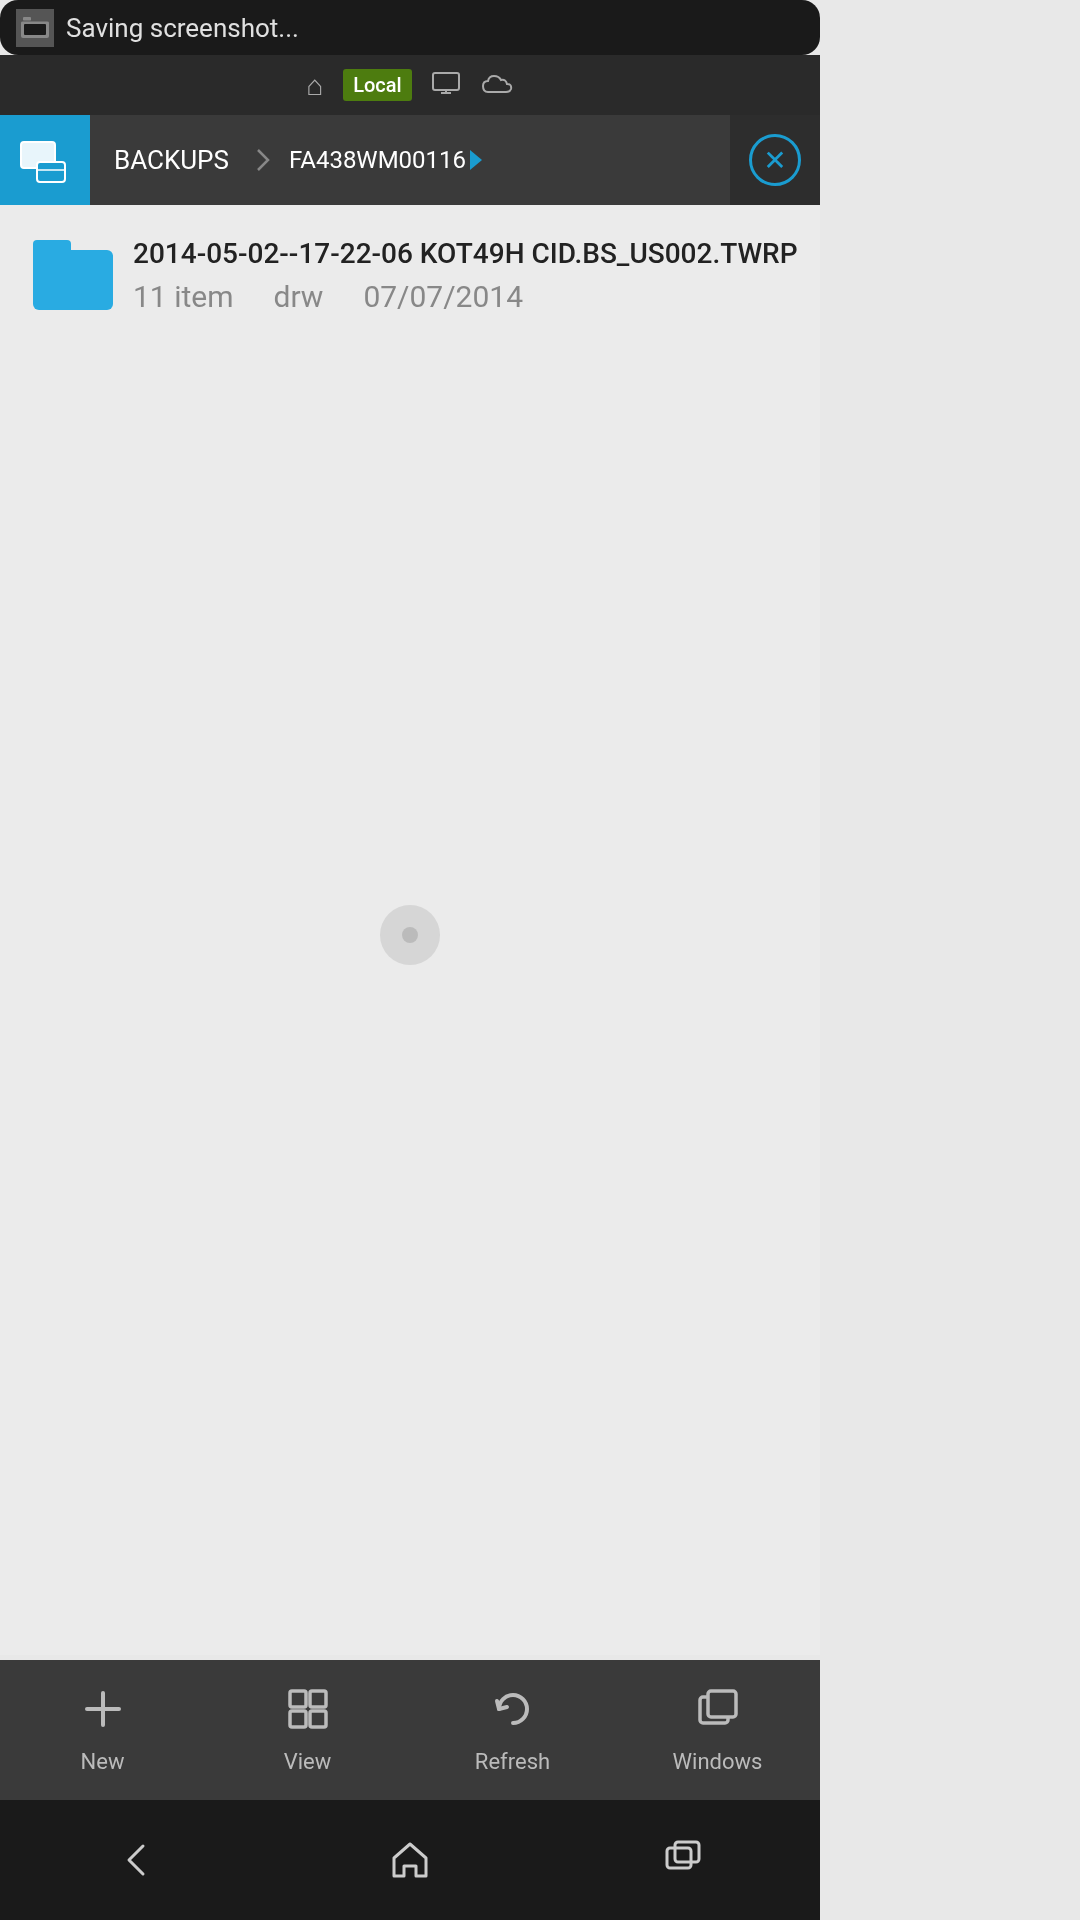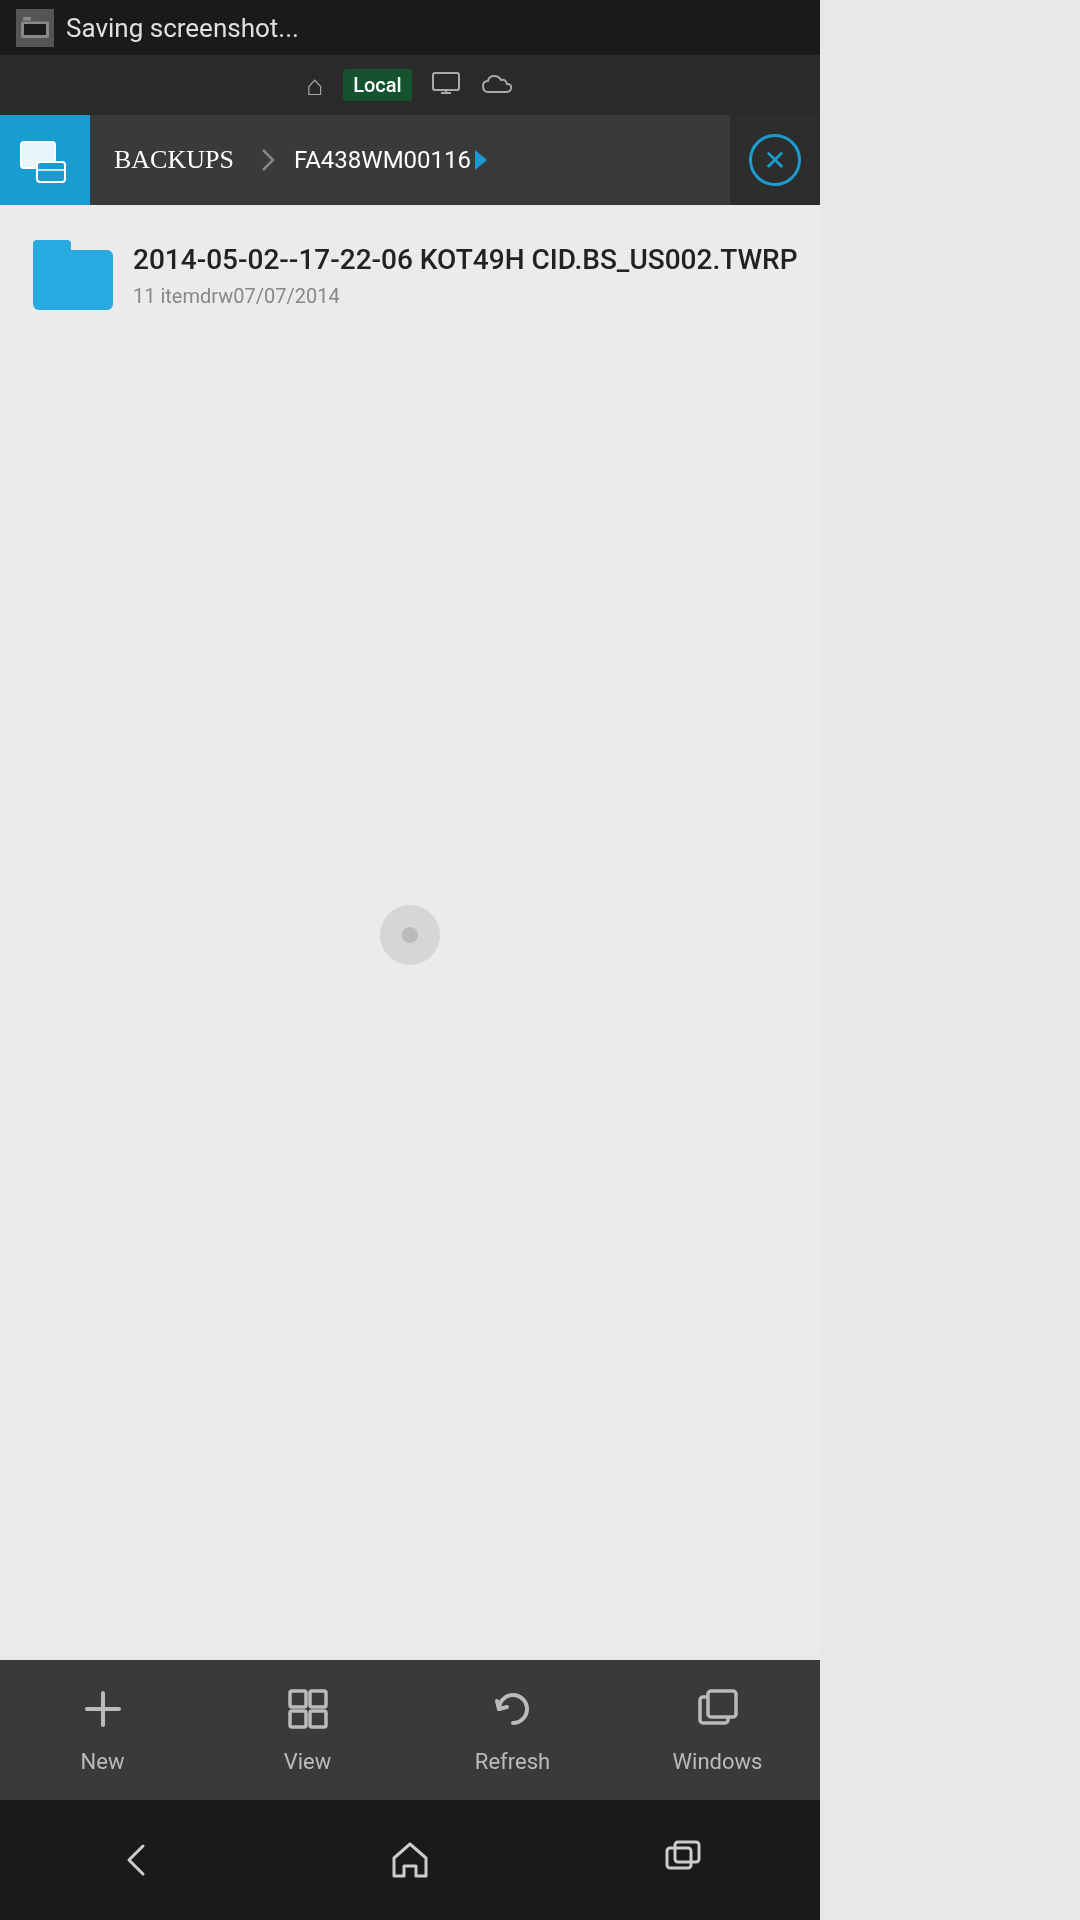--- a/index.html
+++ b/index.html
@@ -13,20 +13,21 @@
     }
 
     
     .status-bar {
       background: #1a1a1a;
       height: 55px;
       display: flex;
       align-items: center;
       padding: 0 16px;
       gap: 12px;
+      border-radius: 18px;
     }
     .status-bar-icon {
       width: 38px;
       height: 38px;
       background: #555;
       display: flex;
       align-items: center;
       justify-content: center;
     }
     .status-title {
@@ -37,21 +38,21 @@
 
     
     .nav-bar {
       background: #2a2a2a;
       height: 60px;
       display: flex;
       align-items: center;
       justify-content: center;
       gap: 20px;
     }
-    .nav-icon-local { background: #14532d; color: #fff; padding: 4px 10px; border-radius: 3px; font-size: 20px; font-weight: 500; text-align: right; }
+    .nav-icon-local { background: #4d7c0f; color: #fff; padding: 4px 10px; border-radius: 3px; font-size: 20px; font-weight: 500; text-align: right; }
 
     
     .breadcrumb-bar {
       background: #2d2d2d;
       height: 90px;
       display: flex;
       align-items: center;
       padding: 0 0 0 0;
     }
     .breadcrumb-globe {
@@ -71,21 +72,20 @@
       background: #3a3a3a;
     }
     .breadcrumb-label {
       color: #fff;
       font-size: 26px;
       font-weight: 400;
       padding: 0 24px;
       height: 100%;
       display: flex;
       align-items: center;
-      font-family: Liberation Serif, serif;
     }
     .breadcrumb-sub {
       color: #fff;
       font-size: 24px;
       padding: 0 16px;
       display: flex;
       align-items: center;
     }
     .breadcrumb-sub-arrow {
       width: 0;
@@ -162,22 +162,23 @@
     }
     .file-name {
       color: #222;
       font-size: 28px;
       font-weight: 500;
       line-height: 1.3;
       margin-bottom: 6px;
     }
     .file-meta {
       display: flex;
+      gap: 40px;
       color: #888;
-      font-size: 20px;
+      font-size: 30px;
     }
 
     
     .loading-indicator {
       position: absolute;
       top: 700px;
       left: 50%;
       transform: translateX(-50%);
       width: 60px;
       height: 60px;

